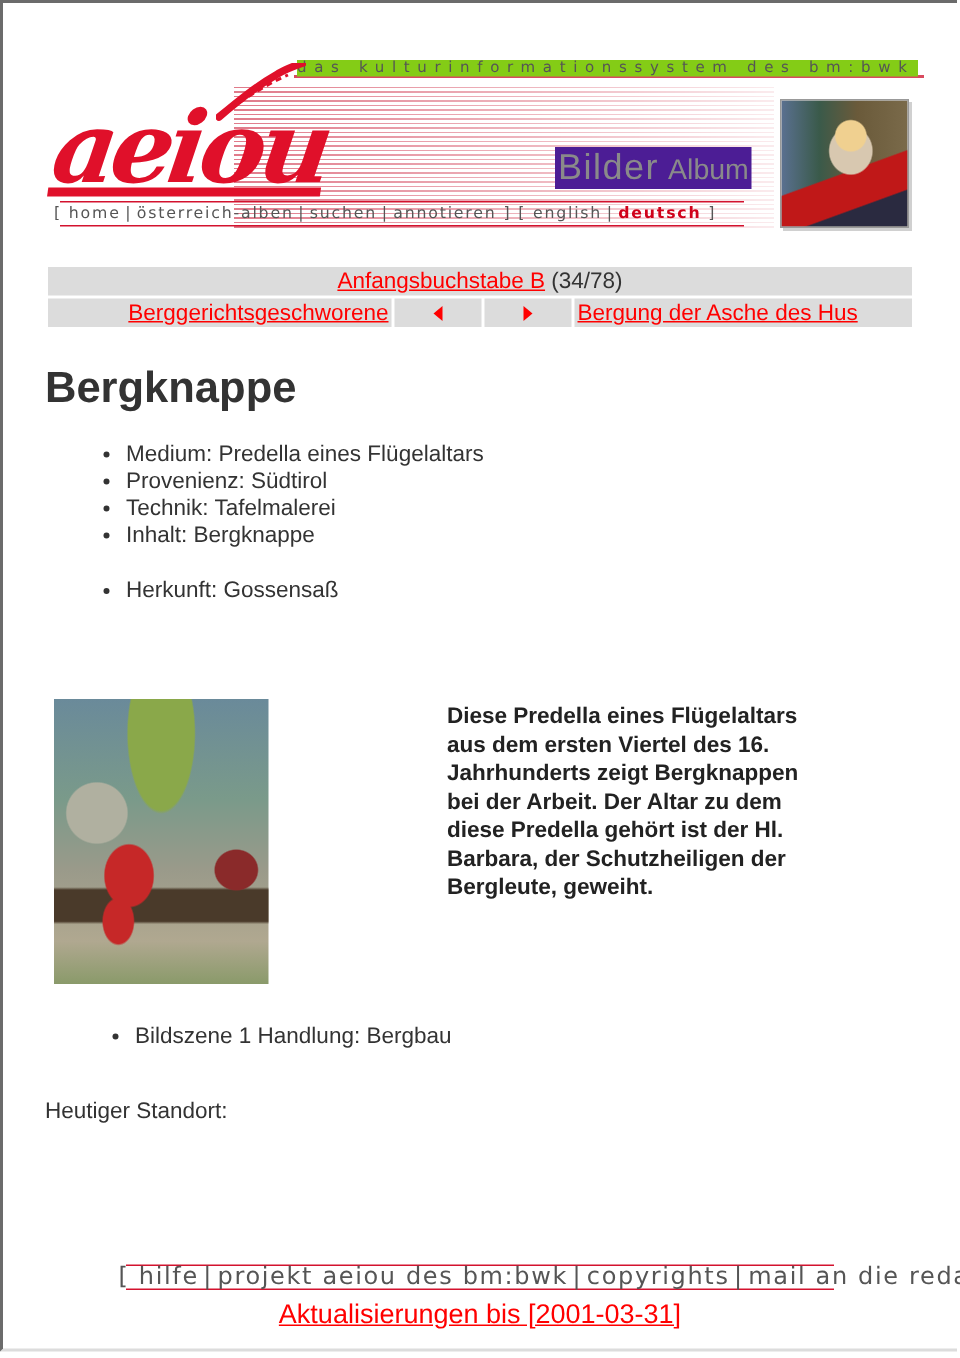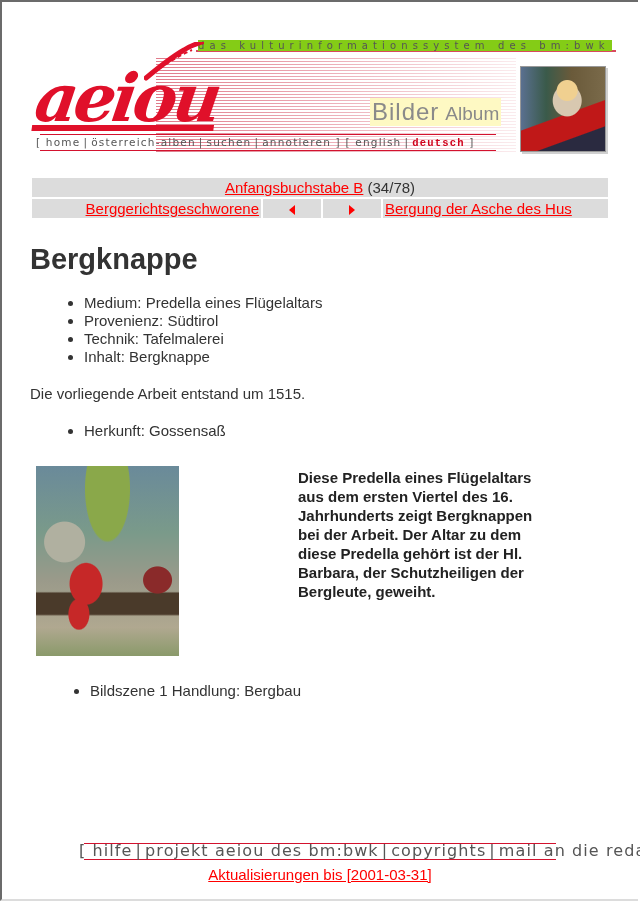--- a/index.html
+++ b/index.html
@@ -38,21 +38,21 @@
     position: absolute; left: 0px; top: 18px; height: 80px;
     font-family: "DejaVu Serif", serif; font-style: italic; font-weight: bold;
     font-size: 66px; line-height: 80px; color: #e0102a; letter-spacing: -4px;
     transform: skewX(-8deg);
   }
   .logo-swoosh {
     position: absolute; left: 108px; top: 2px; width: 60px; height: 40px;
   }
   .album-title {
     position: absolute; left: 334px; top: 58px; white-space: nowrap;
-    color: #8a8a8a; background: #fef9c3; padding: 0 2px;
+    color: #8a8a8a; background: #4c1d95; padding: 0 2px;
   }
   .album-title .big { font-size: 24px; letter-spacing: 1px; }
   .album-title .small { font-size: 19px; margin-left: 6px; }
   .saint-pic {
     position: absolute; left: 484px; top: 26px; width: 84px; height: 84px;
     border: 1px solid #999;
     background:
       radial-gradient(circle at 55% 28%, #f0d090 0 10px, transparent 11px),
       radial-gradient(ellipse at 55% 40%, #d8c8b0 0 14px, transparent 15px),
       linear-gradient(160deg, transparent 55%, #c01818 56%, #c01818 78%, #2a2a40 79%),
@@ -63,21 +63,21 @@
     position: absolute; left: 0px; top: 94px; height: 16px; white-space: nowrap;
     font-family: "DejaVu Sans", sans-serif; font-size: 10.5px; letter-spacing: 1.2px;
     color: #555555; line-height: 14px;
   }
   .topnav .bar {
     position: absolute; left: 4px; top: 0px; width: 456px; height: 15px;
     border-top: 1px solid #d3122e; border-bottom: 1px solid #d3122e;
   }
   .topnav .items { position: relative; padding-left: 0; top: 1px; }
   .topnav .item { color: #555555; text-decoration: none; }
-  .topnav .item.active { color: #d0021b; font-weight: bold; font-family: Liberation Mono, monospace; }
+  .topnav .item.active { color: #d0021b; font-weight: bold; }
   .topnav .sep { color: #555555; margin: 0 3px; }
   .topnav .br { color: #555555; }
 
   
   .navtbl { position: absolute; left: 30px; top: 176px; width: 580px; border-collapse: separate; border-spacing: 2px; }
   .navtbl td { background: #dcdcdc; font-size: 15px; height: 19px; padding: 0 2px; line-height: 19px; }
   .navtbl .center { text-align: center; color: #333; }
   .navtbl .right { text-align: right; }
   .navtbl .arrow { text-align: center; width: 54px; color: #ff0000; }
   .tri-left, .tri-right { display: inline-block; width: 0; height: 0; border-top: 5px solid transparent; border-bottom: 5px solid transparent; vertical-align: middle; }
@@ -119,21 +119,21 @@
     position: absolute; left: 79px; top: 843px; width: 484px; height: 16px; white-space: nowrap;
     font-family: "DejaVu Sans", sans-serif; font-size: 16px; letter-spacing: 1.1px; color: #555555;
   }
   .footnav .bar {
     position: absolute; left: 5px; top: 0px; width: 472px; height: 15px;
     border-top: 1px solid #d3122e; border-bottom: 1px solid #d3122e;
   }
   .footnav .items { position: relative; top: 1px; line-height: 14px; }
   .footnav .item { color: #555555; text-decoration: none; }
   .footnav .sep { margin: 0 3px; }
-  .updated { position: absolute; left: 0; top: 866px; width: 640px; text-align: center; font-size: 15px; }
+  .updated { position: absolute; left: 0; top: 866px; width: 640px; text-align: center; font-size: 18px; }
 </style>
 </head>
 <body>
 
 <div class="frame"></div>
 
 <div class="banner">
   <div class="stripes"></div>
   <div class="stripes-top"></div>
   <div class="tagline">das kulturinformationssystem des bm:bwk</div>
@@ -185,37 +185,37 @@
   </table>
 
 <div class="content">
   <h1>Bergknappe</h1>
   <ul class="mt14" style="margin-top:12px;">
     <li>Medium: Predella eines Flügelaltars</li>
     <li>Provenienz: Südtirol</li>
     <li>Technik: Tafelmalerei</li>
     <li>Inhalt: Bergknappe</li>
   </ul>
-  <p style="margin-top:19px;">Die vorliegende Arbeit entstand um 1515.</p>
   <ul style="margin-top:19px;">
     <li>Herkunft: Gossensaß</li>
   </ul>
 
   <div class="imgrow">
     <div class="painting"></div>
     <div class="caption">Diese Predella eines Flügelaltars aus dem ersten Viertel des 16. Jahrhunderts zeigt Bergknappen bei der Arbeit. Der Altar zu dem diese Predella gehört ist der Hl. Barbara, der Schutzheiligen der Bergleute, geweiht.</div>
   </div>
 
   <div class="after">
     <ul>
       <li>Bildszene 1 Handlung: Bergbau</li>
     </ul>
   </div>
 
   <div class="standort">
+    <p>Heutiger Standort:</p>
   </div>
 </div>
 
 <div class="footnav">
   <div class="bar"></div>
   <div class="items">
     <span>[</span>
     <a class="item">hilfe</a><span class="sep">|</span><a class="item">projekt aeiou des bm:bwk</a><span class="sep">|</span><a class="item">copyrights</a><span class="sep">|</span><a class="item">mail an die redaktion</a>
     <span>]</span>
   </div>

